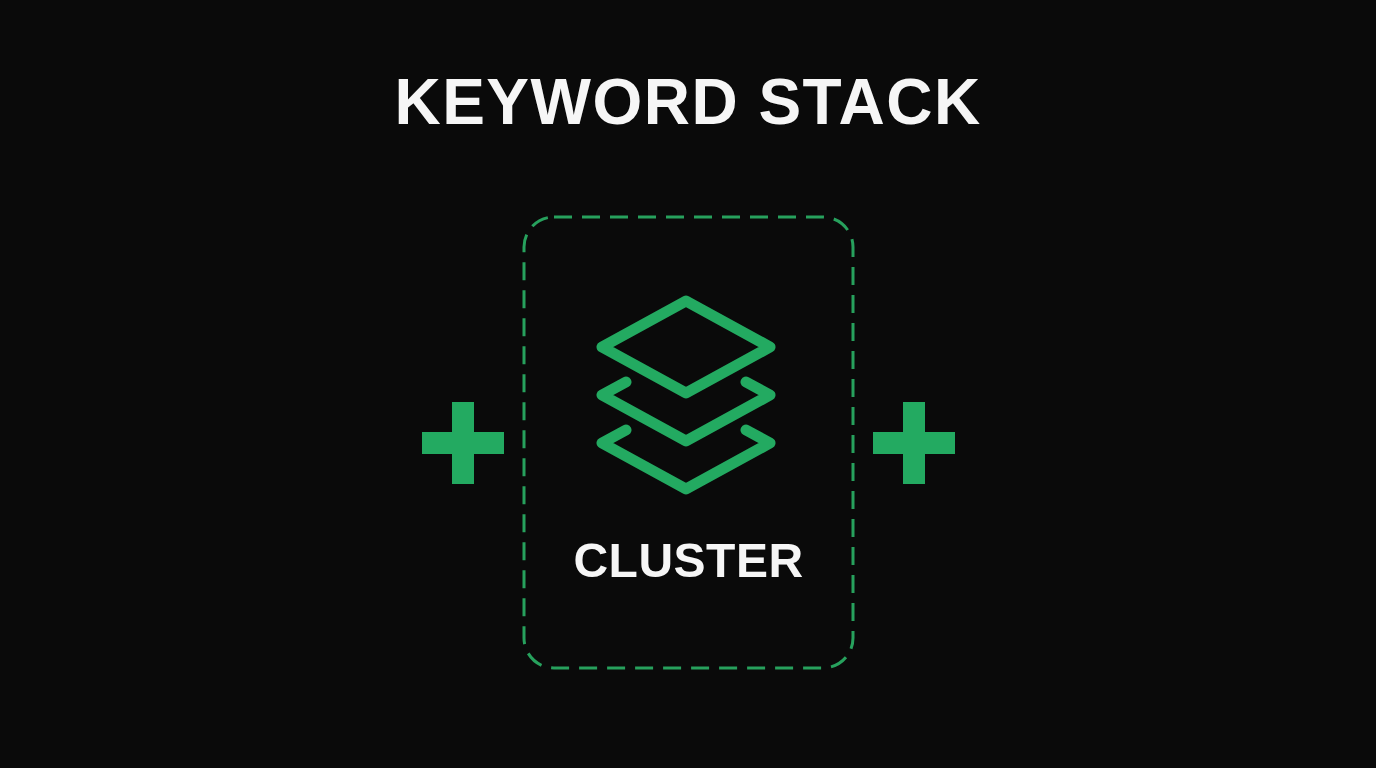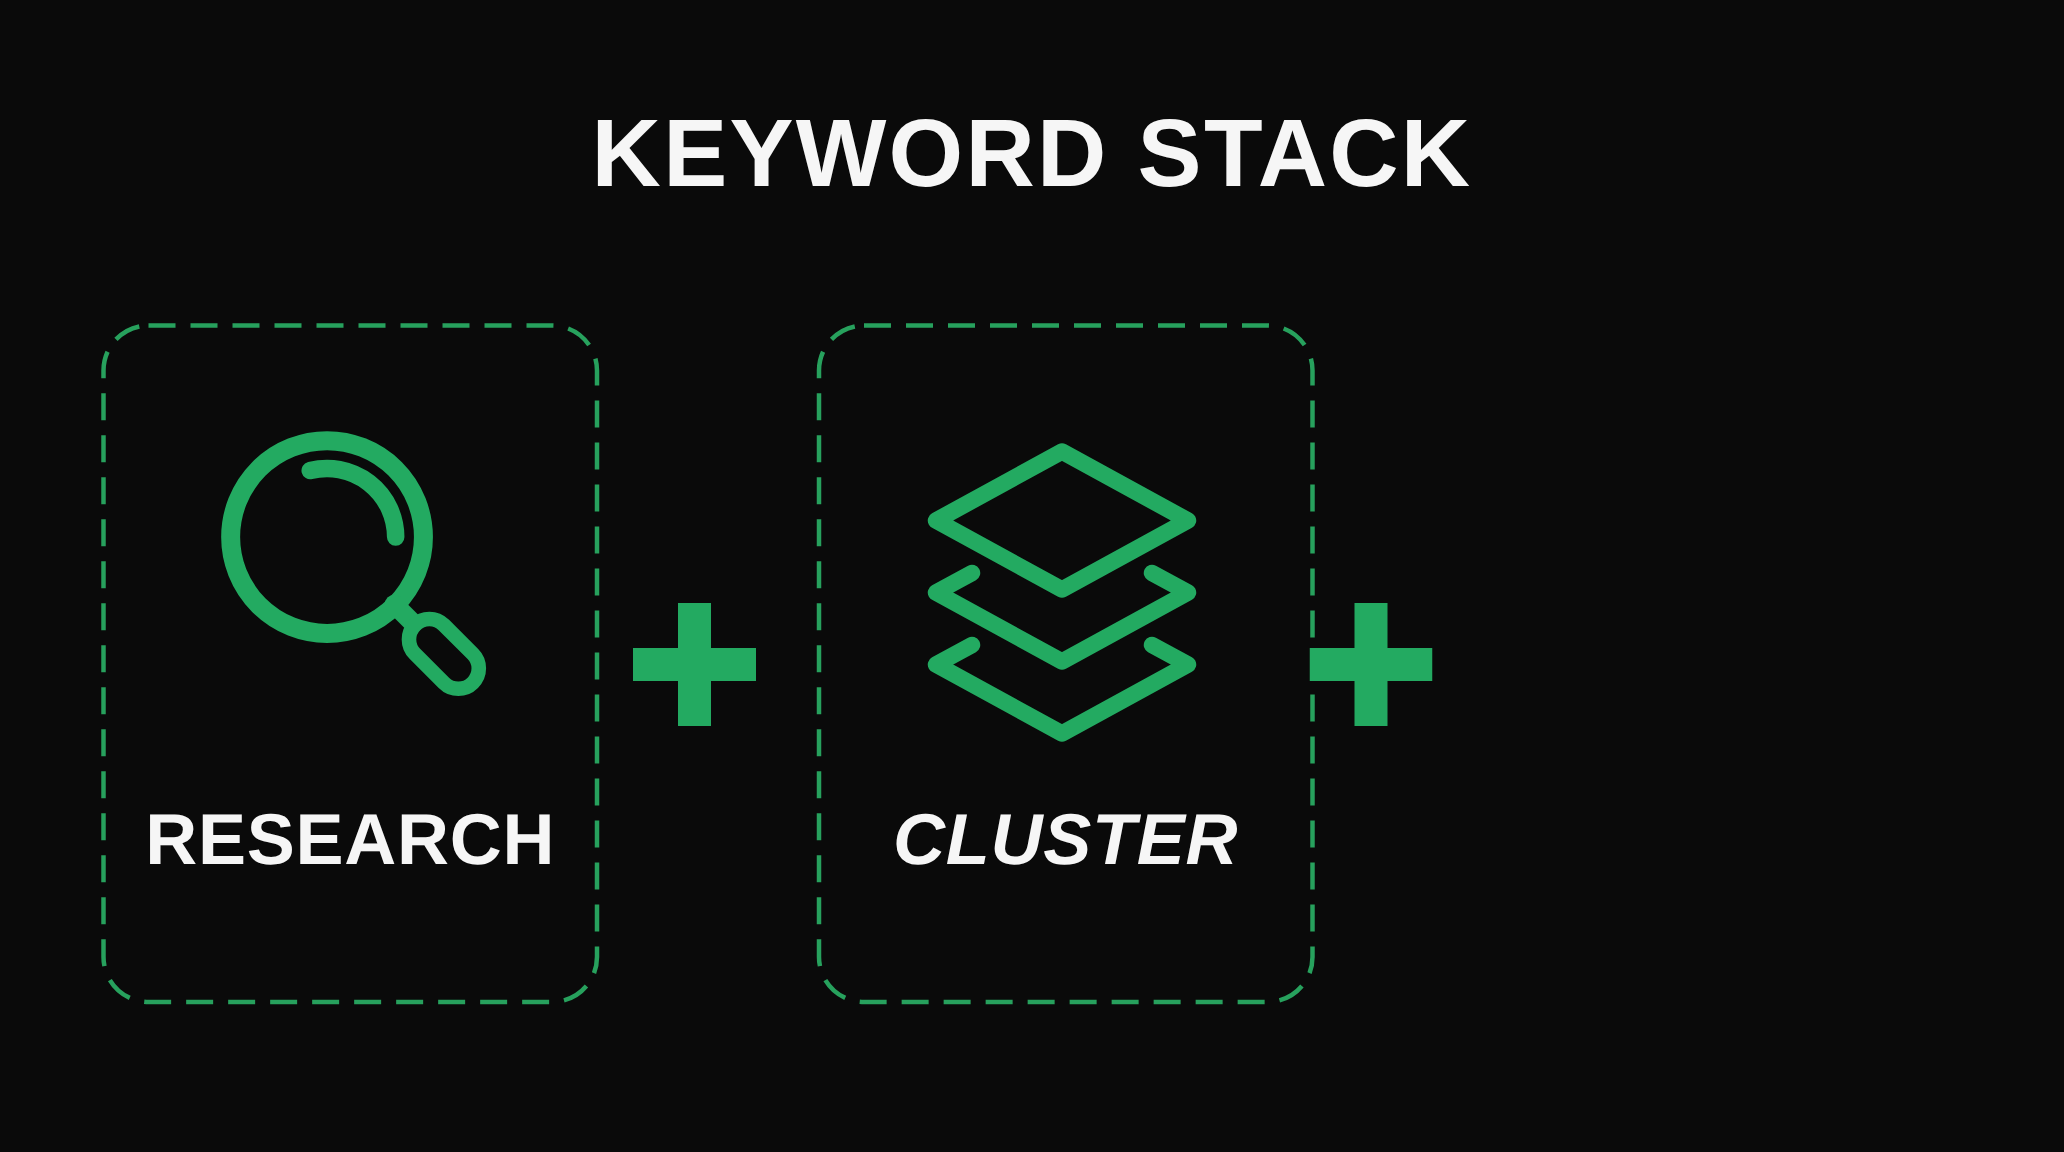--- a/index.html
+++ b/index.html
@@ -14,21 +14,21 @@
   .canvas{position:relative;width:1376px;height:592px;background:var(--background);}
   .title{
     position:absolute;top:70px;left:0;right:0;
     text-align:center;
     font-size:64px;font-weight:900;line-height:1;
     letter-spacing:1.5px;
     color:var(--text-white);
   }
   .card{position:absolute;top:215px;width:333px;height:455px;}
   .card-1{left:67px;}
-  .card-2{left:544px;font-style:italic;}
+  .card-2{left:522px;}
   .card-3{left:974px;}
   .card-border{position:absolute;left:0;top:0;}
   .card-border rect{
     fill:none;stroke:var(--border-green);stroke-width:3;
     stroke-dasharray:18 10;
   }
   .icon-svg{position:absolute;}
   .icon-svg .stroked{fill:none;stroke:var(--accent-green);stroke-linecap:round;stroke-linejoin:round;}
   .search-pos{left:78px;top:70px;}
   .layers-pos{left:64px;top:76px;}
@@ -45,32 +45,20 @@
   .plus-2{left:873px;}
   .plus svg path{fill:var(--accent-green);}
 </style>
 </head>
 <body>
 
 <main class="canvas">
 
   <h1 class="title">KEYWORD STACK</h1>
 
-  <section class="card card-1">
-    <svg class="card-border" width="333" height="455" viewBox="0 0 333 455">
-      <rect x="2" y="2" width="329" height="451" rx="30"></rect>
-    </svg>
-    <svg class="icon-svg search-pos" width="185" height="185" viewBox="0 0 190 190">
-      <circle class="stroked" cx="75" cy="75" r="66" stroke-width="13"></circle>
-      <path class="stroked" d="M63.5 29.5 A47 47 0 0 1 122 75" stroke-width="12"></path>
-      <line class="stroked" x1="121" y1="121" x2="134" y2="134" stroke-width="13"></line>
-      <rect class="stroked" x="127" y="141" width="56" height="28" rx="14" transform="rotate(45 155 155)" stroke-width="10"></rect>
-    </svg>
-    <div class="step-label">RESEARCH</div>
-  </section>
 
   <div class="plus plus-1">
     <svg width="82" height="82" viewBox="0 0 82 82">
       <path d="M30 0 H52 V30 H82 V52 H52 V82 H30 V52 H0 V30 H30 Z"></path>
     </svg>
   </div>
 
   <section class="card card-2">
     <svg class="card-border" width="333" height="455" viewBox="0 0 333 455">
       <rect x="2" y="2" width="329" height="451" rx="30"></rect>

